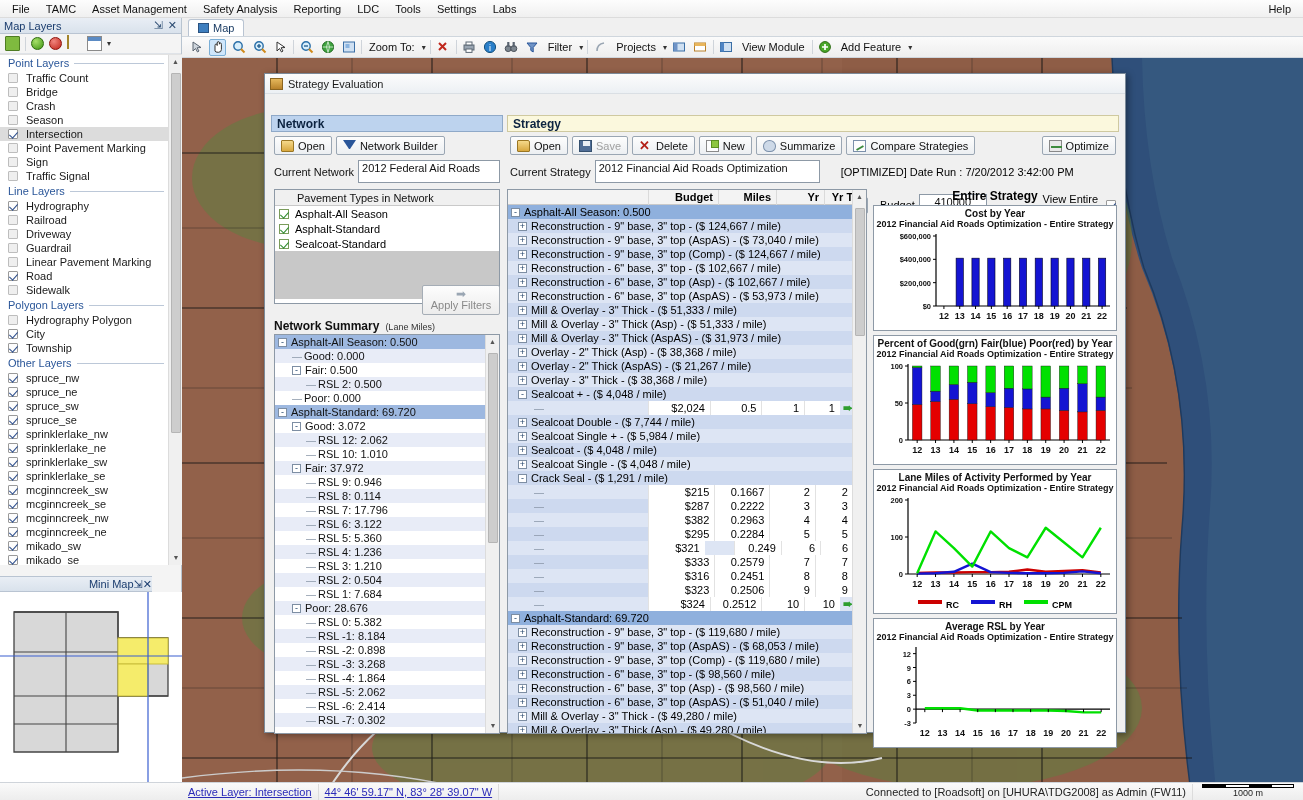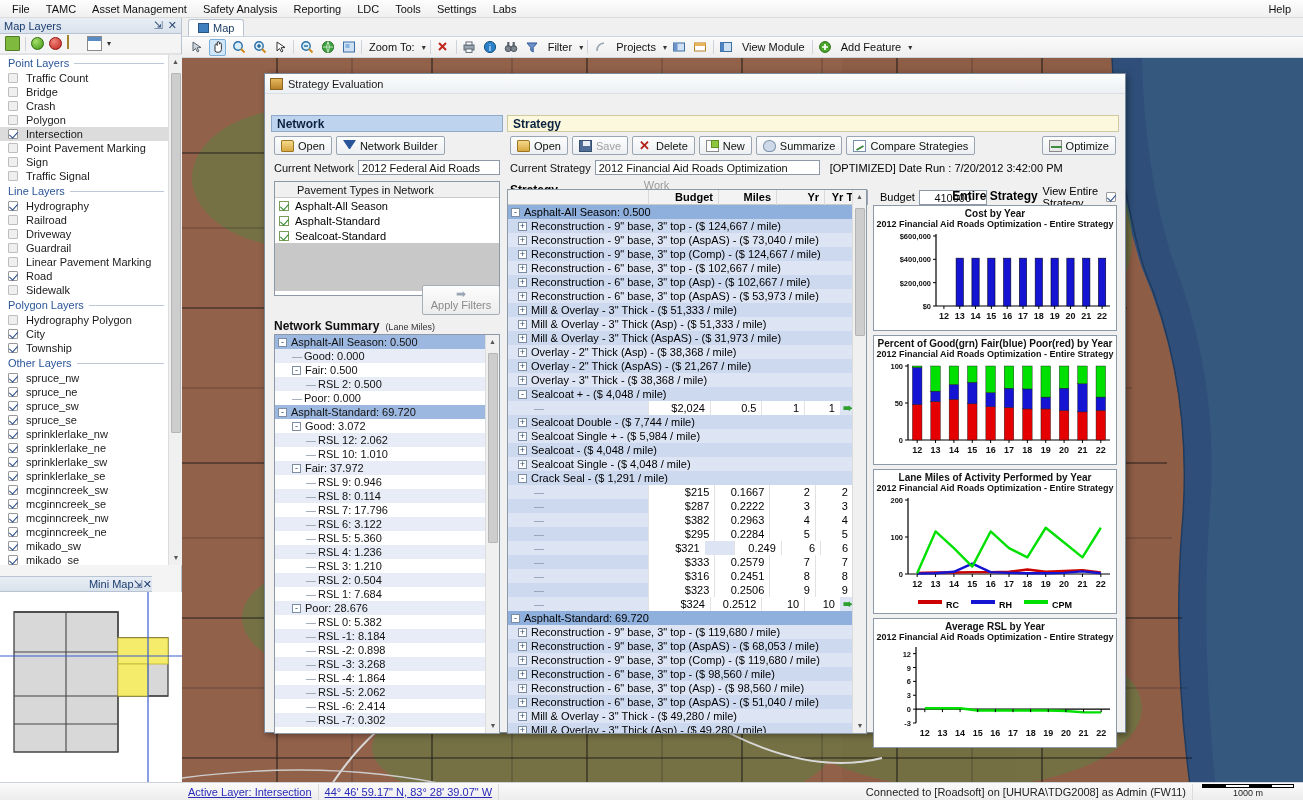--- a/index.html
+++ b/index.html
@@ -155,21 +155,21 @@
   .gi-new::after{content:'';position:absolute;right:-1px;top:-1px;width:6px;height:6px;background:#8ec640;border:1px solid #5c9020;}
   .gi-sum { background:#cdd9e8; border:1px solid #7b90ab; border-radius:50% 50% 45% 45%; }
   .gi-cmp { background:#fdfdfd; border:1px solid #7b90ab; position:relative; }
   .gi-cmp::after{content:'';position:absolute;left:2px;bottom:2px;width:8px;height:2px;background:#3d8b3d;transform:rotate(-30deg);}
   .gi-opt { background:#e8e8e8; border:1px solid #888; position:relative;}
   .gi-opt::after{content:'';position:absolute;left:1px;top:5px;width:11px;height:2px;background:#3d8b3d;}
 
   .fieldrow { display: flex; align-items: center; gap: 4px; padding: 1px 3px; font-size: 11px; }
   .fieldrow label { white-space: nowrap; color: #111; }
   .tinput {
-    background: #fff; border: 1px solid #8d99a6; height: 15px; line-height: 15px;
+    background: #fff; border: 1px solid #8d99a6; height: 23px; line-height: 15px;
     padding: 0 3px; font-size: 11px; color: #111; overflow: hidden; white-space: nowrap;
   }
   .tinput.ro { background: #f4f4f4; color: #666; }
 
   .listbox { background: #fff; border: 1px solid #8d99a6; overflow: hidden; }
   .lb-head { background: #f0f0f0; border-bottom: 1px solid #c9c9c9; height: 16px; display:flex; align-items:center; }
   .lb-head .cell { font-size: 11px; color: #111; padding-left: 6px; }
   .lb-row { display: flex; align-items: center; height: 15px; padding-left: 4px; font-size: 11px; }
   .cbx-g { width:10px;height:10px;border:1px solid #7a9c5b;background:#fff;margin-right:6px;position:relative;flex:none;}
   .cbx-g::after{content:'';position:absolute;left:2px;top:0;width:4px;height:7px;border:solid #2e8b2e;border-width:0 1.7px 1.7px 0;transform:rotate(42deg);}
@@ -279,21 +279,21 @@
           <div class="layer-row">
             <span class="cbx dim"></span>
             <span>Bridge</span>
           </div>
           <div class="layer-row">
             <span class="cbx dim"></span>
             <span>Crash</span>
           </div>
           <div class="layer-row">
             <span class="cbx dim"></span>
-            <span>Polygon</span>
+            <span>Season</span>
           </div>
           <div class="layer-row sel">
             <span class="cbx on"></span>
             <span>Intersection</span>
           </div>
           <div class="layer-row">
             <span class="cbx dim"></span>
             <span>Point Pavement Marking</span>
           </div>
           <div class="layer-row">
@@ -848,21 +848,21 @@
           </div>
           <div class="btn" style="margin-left:auto;">
             <span class="gi gi-opt"></span>
             <span>Optimize</span>
           </div>
         </div>
 
         <div class="fieldrow">
           <label>Current Strategy</label>
           <div class="tinput" style="width:225px;">2012 Financial Aid Roads Optimization</div>
-          <span style="padding-left:6px;">[OPTIMIZED] Date Run : 7/20/2012 3:42:00 PM</span>
+          <span style="padding-left:6px;margin-left:11px;">[OPTIMIZED] Date Run : 7/20/2012 3:42:00 PM</span>
         </div>
 
         <div class="fieldrow" style="padding-top:3px;">
           <span style="font-weight:bold;font-size:12px;">Strategy Definition</span>
           <span style="margin-left:66px;color:#9a9a9a;">Work this year?</span>
           <span class="cbx dim"></span>
           <span style="margin-left:6px;">Inflation</span>
           <div class="tinput ro" style="width:28px;text-align:center;">0</div>
           <span>%</span>
           <span style="margin-left:2px;">Years</span>

